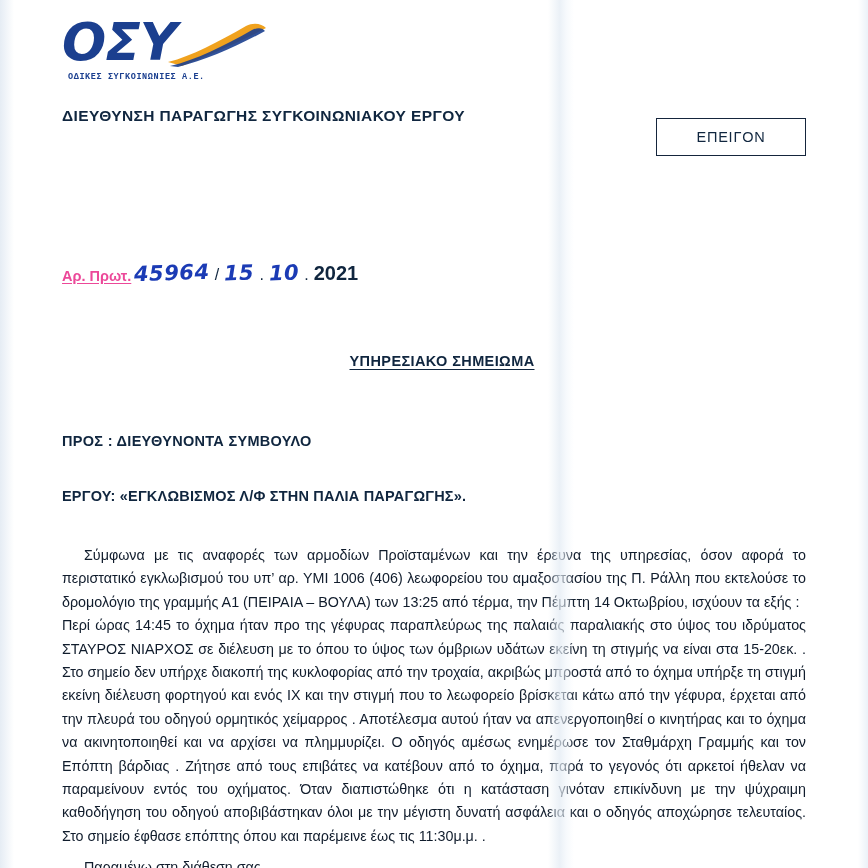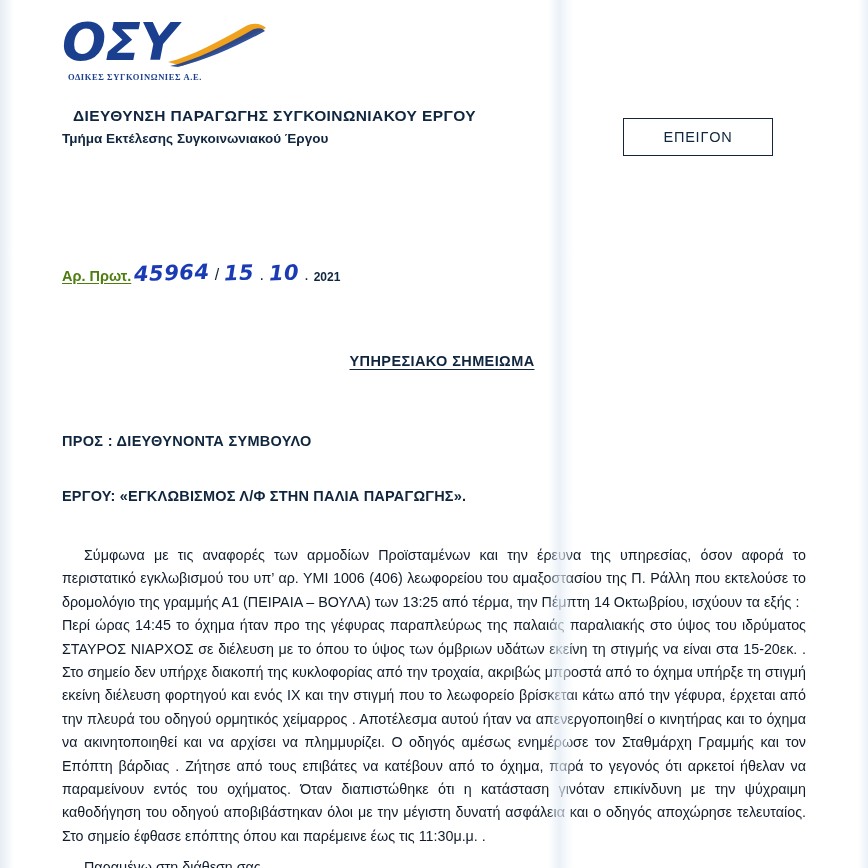--- a/index.html
+++ b/index.html
@@ -74,21 +74,21 @@
   }
   .logo-swoosh svg { display: block; }
   .logo-sub {
     position: absolute;
     left: 6px;
     top: 56px;
     font-size: 8.5px;
     font-weight: bold;
     letter-spacing: 0.6px;
     color: #1b3f8f;
-    font-family: Liberation Serif, serif;
+    font-family: Liberation Mono, monospace;
   }
 
   
   .hdr {
     position: absolute;
     left: 62px;
     top: 106px;
     width: 520px;
   }
   .hdr-l1 {
@@ -97,40 +97,39 @@
     letter-spacing: 1.6px;
     color: #10263f;
     line-height: 1.35;
   }
   .hdr-l2 {
     font-size: 15.5px;
     font-weight: bold;
     letter-spacing: 0.4px;
     color: #10263f;
     line-height: 1.35;
-    margin-left: 11px;
   }
   .hdr-l3 {
     font-size: 13.5px;
     font-weight: bold;
     color: #10263f;
     line-height: 1.45;
     margin-top: 2px;
   }
   .hdr-l4 {
     font-size: 13.5px;
     font-weight: bold;
     color: #10263f;
     line-height: 1.45;
   }
 
   
   .urgent-box {
     position: absolute;
-    left: 623px;
+    left: 656px;
     top: 118px;
     width: 148px;
     height: 36px;
     border: 1.6px solid #15253c;
     display: flex;
     align-items: center;
     justify-content: center;
   }
   .urgent-box span {
     font-size: 14.5px;
@@ -144,21 +143,21 @@
     position: absolute;
     left: 62px;
     top: 258px;
     display: flex;
     align-items: flex-end;
     height: 26px;
   }
   .proto-label {
     font-size: 14.5px;
     font-weight: bold;
-    color: #4d7c0f;
+    color: #ec4899;
     text-decoration: underline;
     text-underline-offset: 2px;
     line-height: 1;
     padding-bottom: 1px;
   }
   .hand {
     font-family: "DejaVu Sans", sans-serif;
     color: #1b3bb5;
     font-size: 21px;
     font-style: italic;
@@ -168,21 +167,21 @@
     transform: rotate(-2deg);
     padding: 0 3px;
   }
   .proto-sep {
     font-size: 16px;
     color: #10263f;
     line-height: 1;
     padding: 0 2px 1px 2px;
   }
   .proto-year {
-    font-size: 12px;
+    font-size: 20px;
     font-weight: bold;
     color: #10263f;
     line-height: 1;
     padding-bottom: 1px;
     margin-left: 3px;
   }
 
   
   .doc-title {
     position: absolute;
@@ -257,21 +256,20 @@
       <svg width="110" height="46" viewBox="0 0 110 46">
         <path d="M2 40 C 26 34, 52 20, 80 4 C 88 0, 96 2, 100 6 C 78 18, 46 32, 16 44 Z" fill="#f0a21e"></path>
         <path d="M4 44 C 30 38, 58 24, 86 8 C 92 5, 97 6, 99 9 C 72 24, 40 38, 12 45 Z" fill="#1b3f8f" opacity="0.9"></path>
       </svg>
     </div>
     <div class="logo-sub">ΟΔΙΚΕΣ ΣΥΓΚΟΙΝΩΝΙΕΣ Α.Ε.</div>
   </div>
 
   <div class="hdr">
     <div class="hdr-l2">ΔΙΕΥΘΥΝΣΗ ΠΑΡΑΓΩΓΗΣ ΣΥΓΚΟΙΝΩΝΙΑΚΟΥ ΕΡΓΟΥ</div>
-    <div class="hdr-l3">Τμήμα  Εκτέλεσης Συγκοινωνιακού Έργου</div>
   </div>
 
   <div class="urgent-box">
     <span>ΕΠΕΙΓΟΝ</span>
   </div>
 
   <div class="proto">
     <span class="proto-label">Αρ. Πρωτ.</span>
     <span class="hand">45964</span>
     <span class="proto-sep">/</span>

